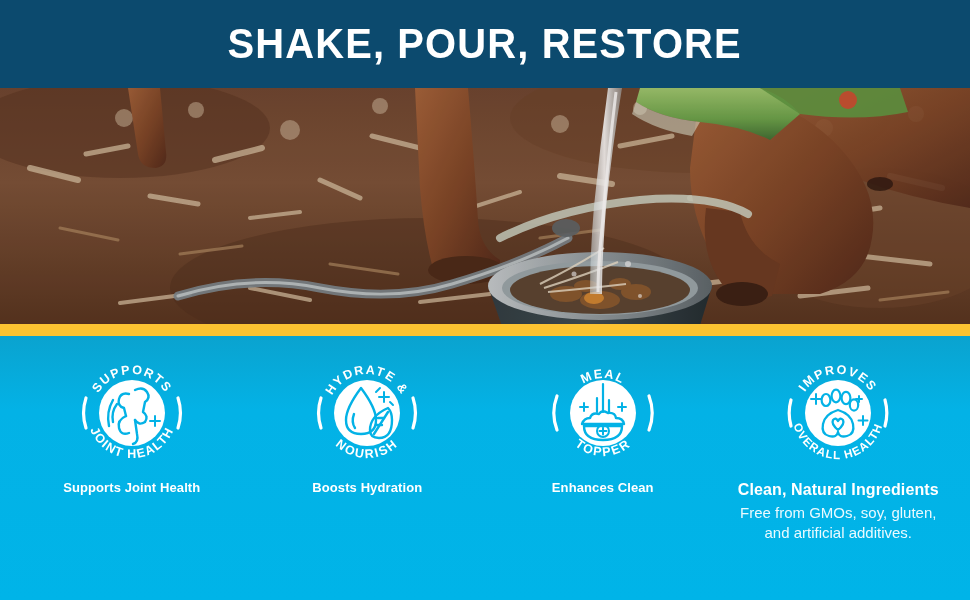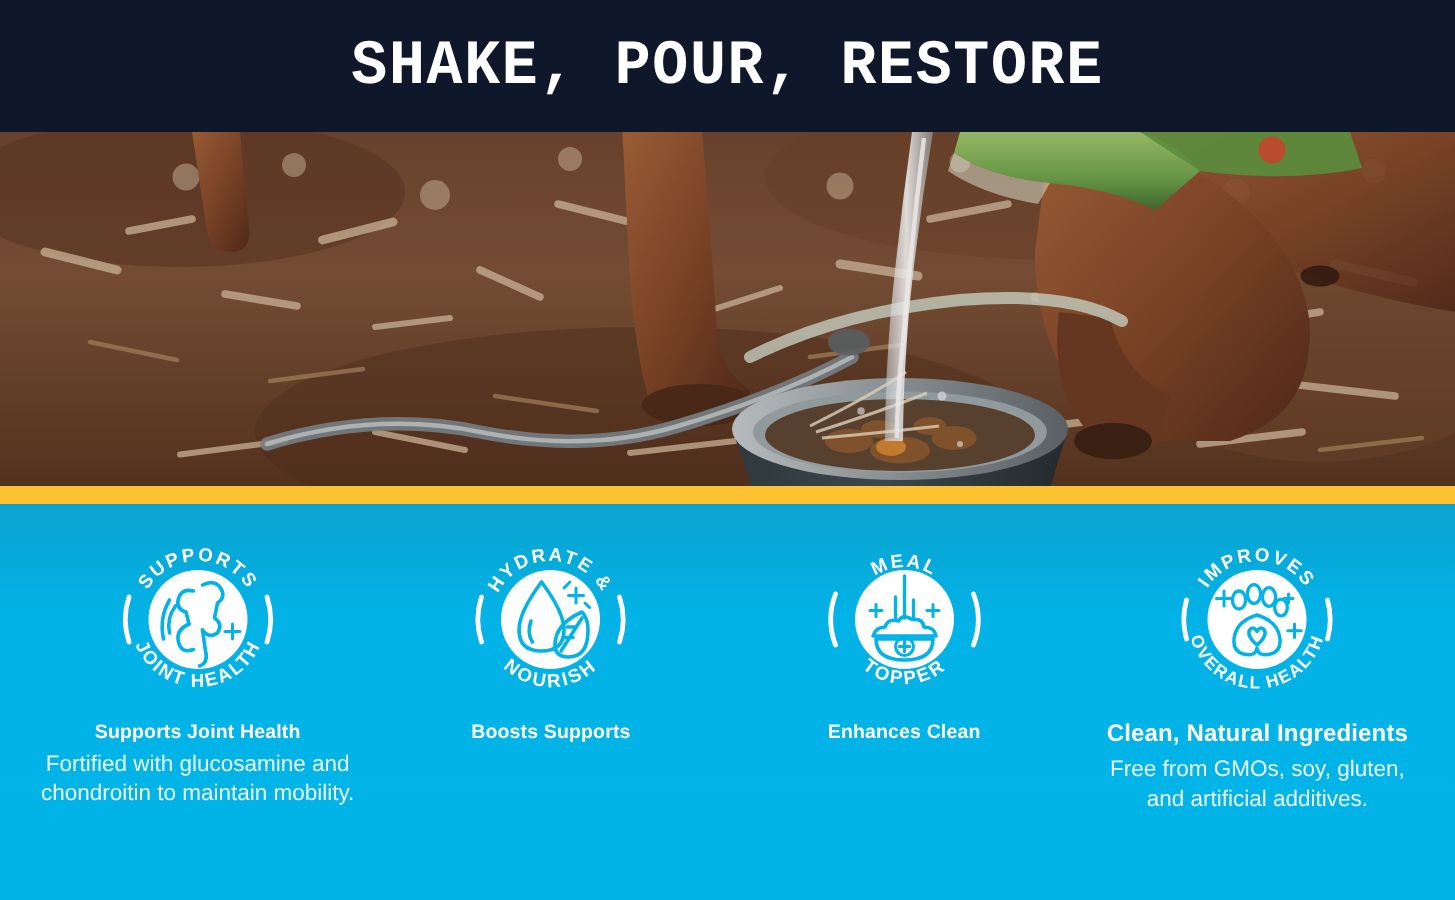--- a/index.html
+++ b/index.html
@@ -13,22 +13,22 @@
   .banner {
     position:relative;
     width:970px; height:600px;
     background:#03b2e6;
   }
 
   
   .header {
     position:absolute; top:0; left:0;
     width:970px; height:88px;
-    background:#0f172a;
-    display:flex; align-items:center; justify-content:center;font-family:Liberation Mono, monospace;
+    background:#0c4a6e;
+    display:flex; align-items:center; justify-content:center;
   }
   .header-title {
     color:#ffffff;
     font-size:42px;
     font-weight:bold;
     letter-spacing:1.2px;
     line-height:1;
     transform:scaleX(0.95);
     white-space:nowrap;
     text-align:center;
@@ -273,21 +273,20 @@
 
           <text font-family="Liberation Sans, sans-serif" font-size="12.5" font-weight="bold" fill="#ffffff" letter-spacing="1.6">
             <textPath href="#arcTop1" startOffset="50%" text-anchor="middle">SUPPORTS</textPath>
           </text>
           <text font-family="Liberation Sans, sans-serif" font-size="12.5" font-weight="bold" fill="#ffffff" letter-spacing="1.4">
             <textPath href="#arcBot1" startOffset="50%" text-anchor="middle">JOINT HEALTH</textPath>
           </text>
         </svg>
       </div>
       <div class="benefit-title">Supports Joint Health</div>
-      <div class="benefit-desc">Fortified with glucosamine and chondroitin to maintain mobility.</div>
     </div>
 
     <div class="benefit b2">
       <div class="badge-wrap">
         <svg class="badge-svg" viewBox="0 0 118 118">
           <defs>
             <path id="arcTop2" d="M 20 59 A 39 39 0 0 1 98 59"></path>
             <path id="arcBot2" d="M 14 59 A 45 45 0 0 0 104 59"></path>
           </defs>
           <circle cx="59" cy="59" r="33" fill="#ffffff"></circle>
@@ -310,21 +309,21 @@
             <line x1="82" y1="48" x2="85" y2="51"></line>
           </g>
           <text font-family="Liberation Sans, sans-serif" font-size="12.5" font-weight="bold" fill="#ffffff" letter-spacing="1.6">
             <textPath href="#arcTop2" startOffset="50%" text-anchor="middle">HYDRATE &amp;</textPath>
           </text>
           <text font-family="Liberation Sans, sans-serif" font-size="12.5" font-weight="bold" fill="#ffffff" letter-spacing="1.8">
             <textPath href="#arcBot2" startOffset="50%" text-anchor="middle">NOURISH</textPath>
           </text>
         </svg>
       </div>
-      <div class="benefit-title">Boosts Supports</div>
+      <div class="benefit-title">Boosts Hydration</div>
     </div>
 
     <div class="benefit b3">
       <div class="badge-wrap">
         <svg class="badge-svg" viewBox="0 0 118 118">
           <defs>
             <path id="arcTop3" d="M 24 59 A 35 35 0 0 1 94 59"></path>
             <path id="arcBot3" d="M 16 59 A 43 43 0 0 0 102 59"></path>
           </defs>
           <circle cx="59" cy="59" r="33" fill="#ffffff"></circle>

